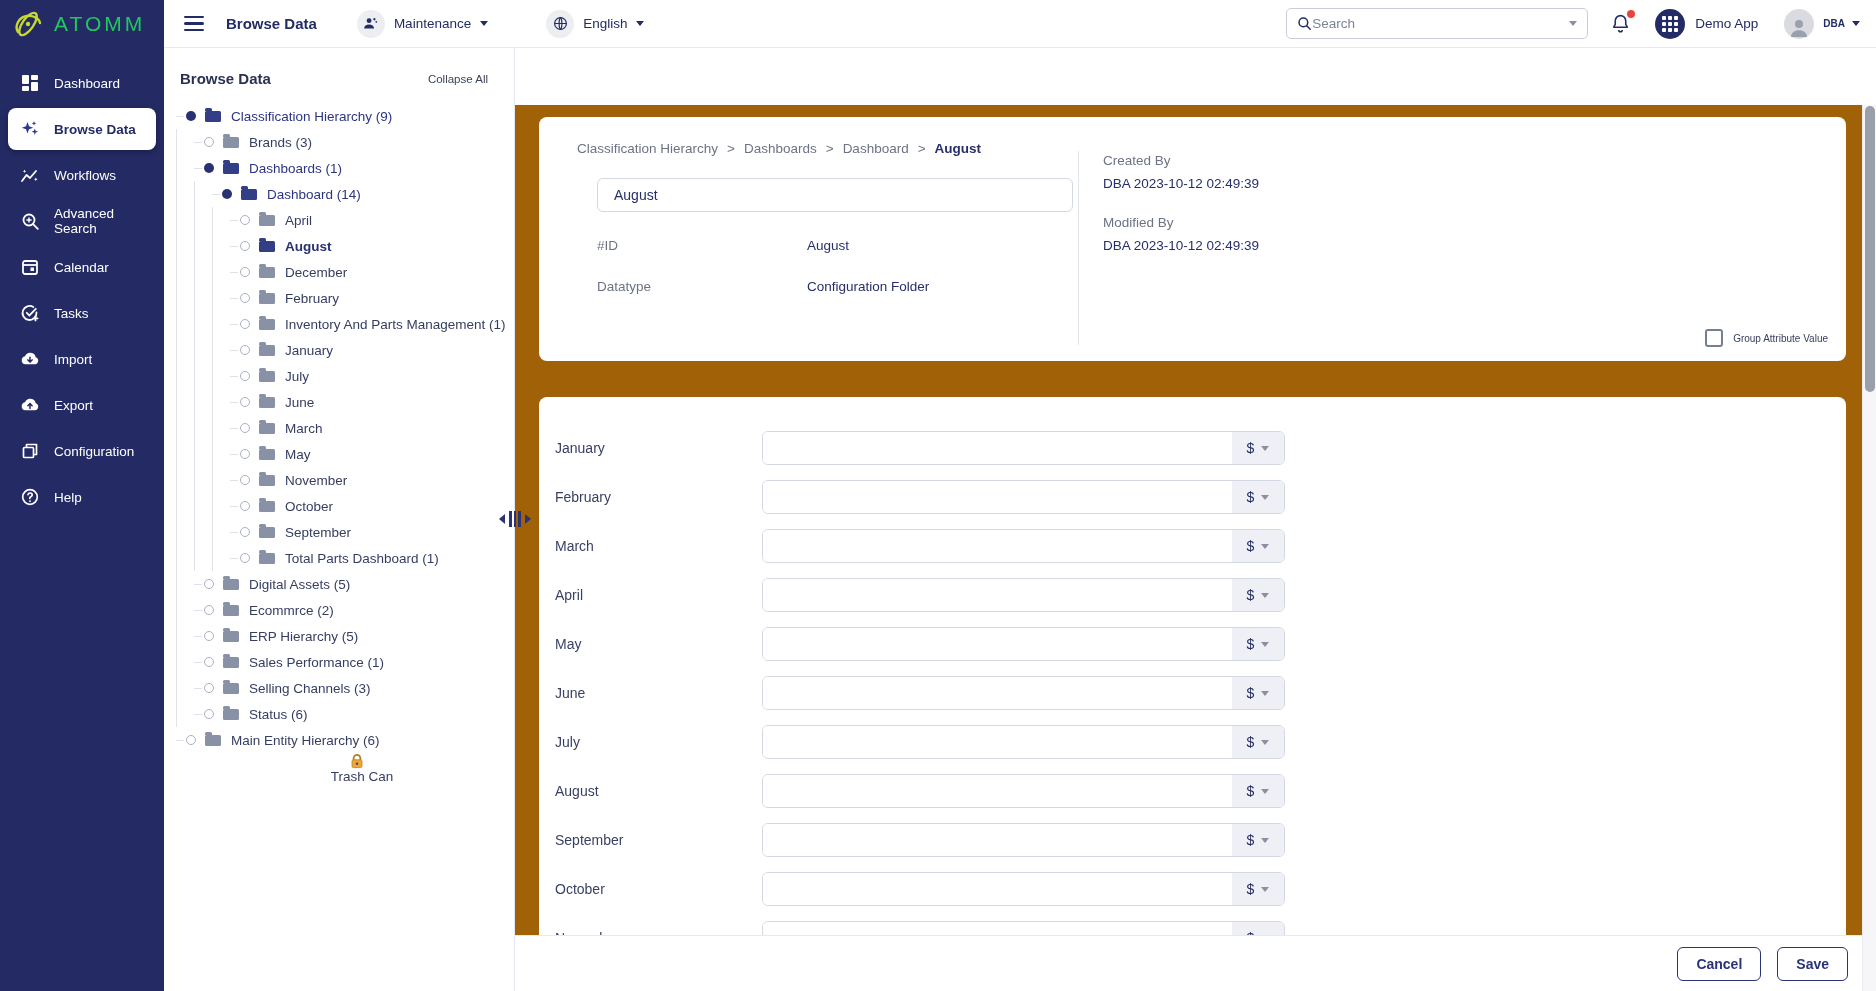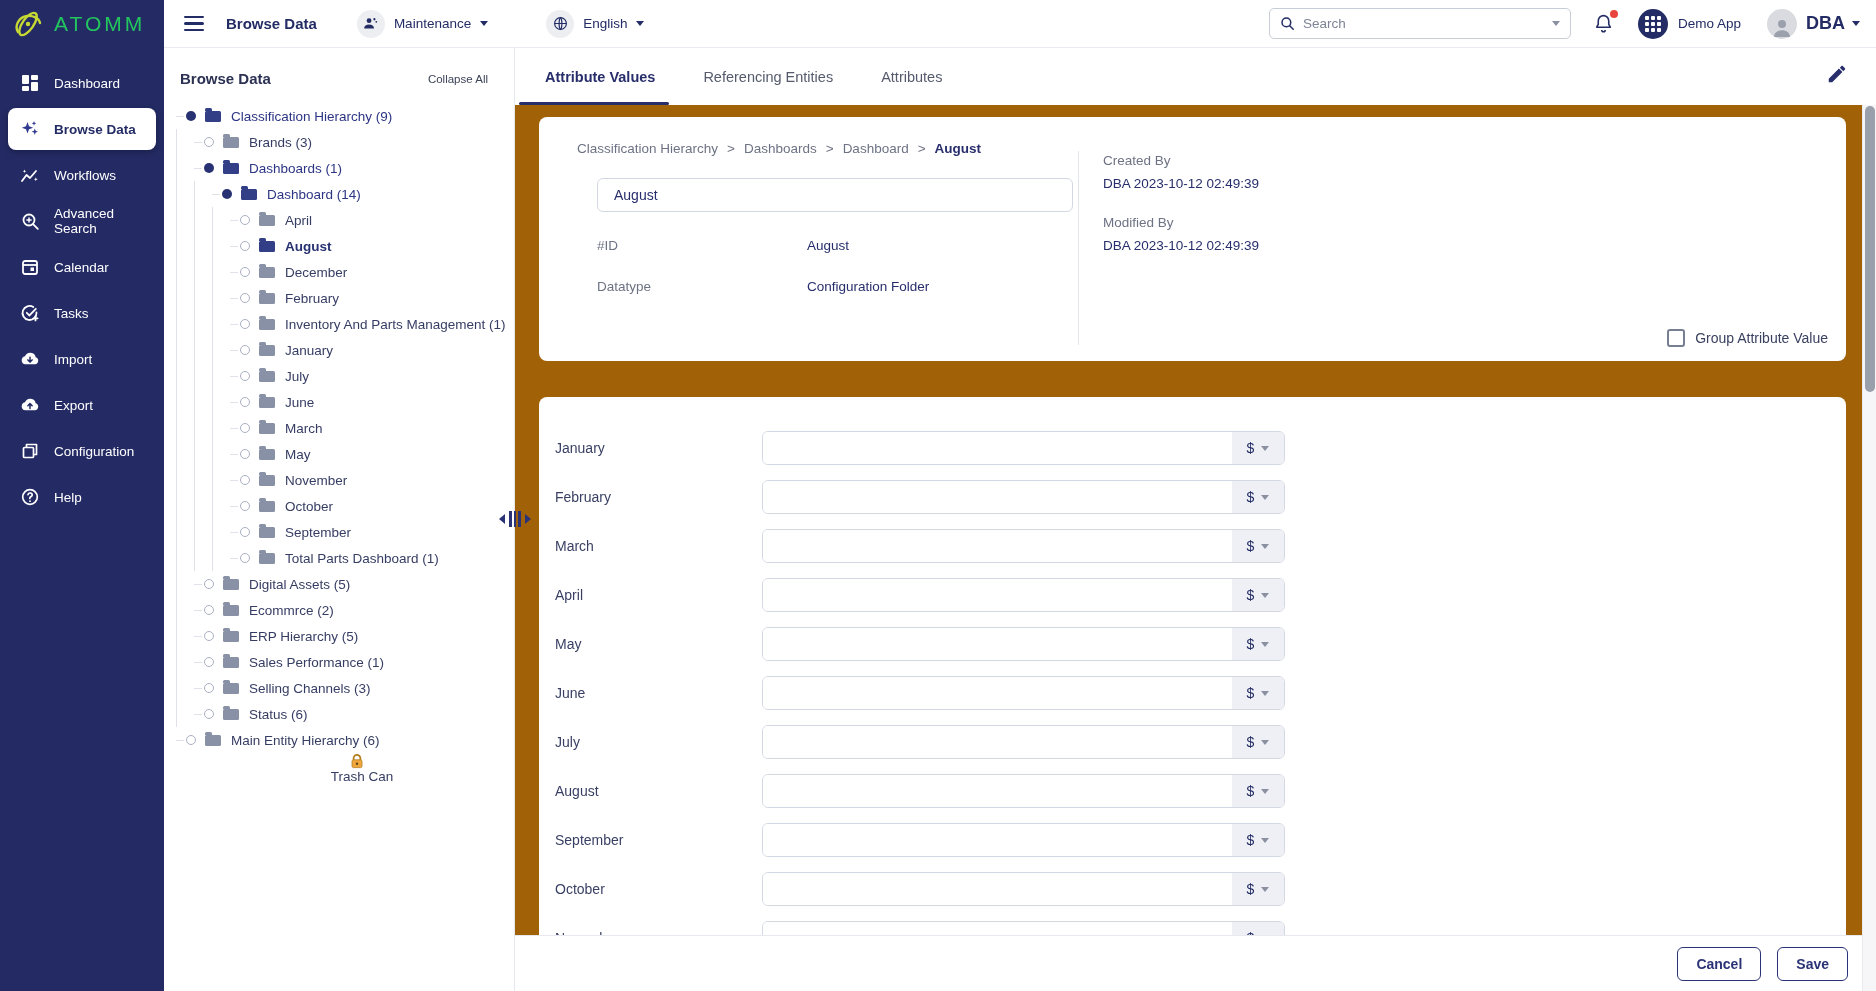--- a/index.html
+++ b/index.html
@@ -20,33 +20,33 @@
   .hamburger { width:20px; display:flex; flex-direction:column; gap:4px; cursor:pointer; margin-right:22px; }
   .hamburger div { height:2.4px; background:#232c64; border-radius:2px; }
   .hdr-title { color:#232c64; font-size:15px; font-weight:bold; margin-right:40px; }
   .chip { display:flex; align-items:center; gap:9px; cursor:pointer; }
   .chip-circle { width:28px; height:28px; border-radius:50%; background:#eceef2; display:flex; align-items:center; justify-content:center; }
   .chip-circle svg { width:17px; height:17px; }
   .chip-label { color:#232c64; font-size:13.5px; }
   .caret { width:0; height:0; border-left:4.5px solid transparent; border-right:4.5px solid transparent; border-top:5.5px solid #232c64; }
   .caret.gray { border-top-color:#8a90a0; }
   .spacer { flex:1; }
-  .searchbox { width:302px; height:31px; border:1px solid #c9cdd8; border-radius:5px; display:flex; align-items:center; padding:0 10px; gap:8px; margin-right:22px; }
+  .searchbox { width:302px; height:31px; border:1px solid #c9cdd8; border-radius:5px; display:flex; align-items:center; padding:0 10px; margin-right:22px; }
   .searchbox input { border:none; outline:none; flex:1; font-size:13.5px; color:#333; font-family:"Liberation Sans",sans-serif; }
   .searchbox input::placeholder { color:#7d8495; }
   .bell-wrap { position:relative; margin-right:24px; cursor:pointer; }
   .bell-wrap svg { width:21px; height:21px; display:block; }
   .bell-dot { position:absolute; top:-3px; right:-4px; width:8px; height:8px; border-radius:50%; background:#e8463c; }
   .grid-circle { width:30px; height:30px; border-radius:50%; background:#232c64; display:grid; grid-template-columns:repeat(3,4px); grid-template-rows:repeat(3,4px); gap:2px; align-content:center; justify-content:center; cursor:pointer; margin-right:10px; }
   .grid-circle span { background:#fff; border-radius:1px; }
   .appname { color:#232c64; font-size:13.5px; margin-right:26px; cursor:pointer; }
   .avatar { width:30px; height:30px; border-radius:50%; background:#d9dbe0; overflow:hidden; display:flex; align-items:flex-end; justify-content:center; margin-right:9px; cursor:pointer; }
   .avatar svg { width:24px; height:24px; }
   .userchip { display:flex; align-items:center; gap:7px; cursor:pointer; }
-  .user-label { color:#232c64; font-size:18px; font-weight:bold; }
+  .user-label { color:#232c64; font-size:10px; font-weight:bold; }
 
   
   #tree-panel { position:absolute; left:164px; top:48px; width:351px; bottom:0; background:#fff; border-right:1px solid #e6e8ef; z-index:10; }
   .tree-head { display:flex; align-items:center; justify-content:space-between; padding:22px 26px 12px 16px; }
   .tree-title { color:#2b3153; font-size:15px; font-weight:bold; }
   .collapse-all { color:#3c4358; font-size:11.5px; cursor:pointer; }
   .tree { padding-top:4px; }
   .trow { display:flex; align-items:center; height:26px; padding-left:12px; font-size:13.5px; color:#363d63; cursor:pointer; white-space:nowrap; }
   .guide { width:18px; align-self:stretch; border-left:1px solid #e0e2e9; flex:0 0 auto; }
   .dash { width:8px; height:1px; background:#e0e2e9; flex:0 0 auto; margin-right:2px; }
@@ -91,21 +91,21 @@
   .name-input { margin:22px 0 0 38px; width:476px; height:34px; border:1px solid #d4d8e2; border-radius:6px; padding:0 16px; font-size:14px; color:#272e6b; outline:none; font-family:"Liberation Sans",sans-serif; background:#fff; }
   .fieldrow { display:flex; margin:26px 0 0 38px; font-size:13.5px; }
   .fieldrow .flabel { width:210px; color:#6d7384; }
   .fieldrow .fvalue { color:#272e6b; }
   .vdivider { position:absolute; left:539px; top:34px; height:194px; width:1px; background:#e3e5ec; }
   .meta-col { position:absolute; left:564px; top:36px; font-size:13.5px; }
   .meta-label { color:#6d7384; margin-bottom:8px; }
   .meta-value { color:#272e6b; margin-bottom:24px; }
   .gav-row { position:absolute; right:18px; bottom:14px; display:flex; align-items:center; gap:10px; }
   .gav-box { width:18px; height:18px; border:2px solid #767e92; border-radius:3px; background:#fff; cursor:pointer; }
-  .gav-label { color:#3a4160; font-size:14px;text-align:right; }
+  .gav-label { color:#3a4160; font-size:10px;text-align:right; }
 
   
   .form-card { position:absolute; left:24px; right:16px; top:292px; bottom:0; background:#fff; border-radius:8px 8px 0 0; padding:34px 0 0 16px; }
   .frow { display:flex; align-items:center; height:34px; margin-bottom:15px; }
   .frow .flab { width:207px; color:#383f63; font-size:14px; }
   .input-group { display:flex; width:523px; height:34px; border:1px solid #d4d8e2; border-radius:6px; overflow:hidden; background:#fff; }
   .input-group input { flex:1; border:none; outline:none; padding:0 12px; font-size:14px; color:#272e6b; font-family:"Liberation Sans",sans-serif; }
   .suffix { width:52px; background:#eef0f5; display:flex; align-items:center; justify-content:center; gap:7px; cursor:pointer; }
   .suffix .cur { color:#232c64; font-size:14px; }
 
@@ -497,28 +497,20 @@
 
 <div id="splitter">
   <span class="tri-l"></span>
   <span class="bar"></span>
     <span class="bar"></span>
     <span class="bar"></span>
   <span class="tri-r"></span>
 </div>
 
 <div id="content">
-  <div class="tabs-row">
-    <span class="tab active">Attribute Values</span>
-    <span class="tab">Referencing Entities</span>
-    <span class="tab">Attributes</span>
-    <svg class="edit-pencil" viewBox="0 0 24 24" fill="#272e6b">
-        <path d="M3 17.2V21h3.8L17.9 9.9l-3.8-3.8L3 17.2zM20.7 7.1c.4-.4.4-1 0-1.4l-2.4-2.4c-.4-.4-1-.4-1.4 0l-1.8 1.8 3.8 3.8 1.8-1.8z"></path>
-      </svg>
-  </div>
 
   <div class="content-body">
 
     <div class="card1">
       <div class="breadcrumb">
         <span class="bc">Classification Hierarchy</span>
         <span class="sep">&gt;</span>
         <span class="bc">Dashboards</span>
         <span class="sep">&gt;</span>
         <span class="bc">Dashboard</span>

